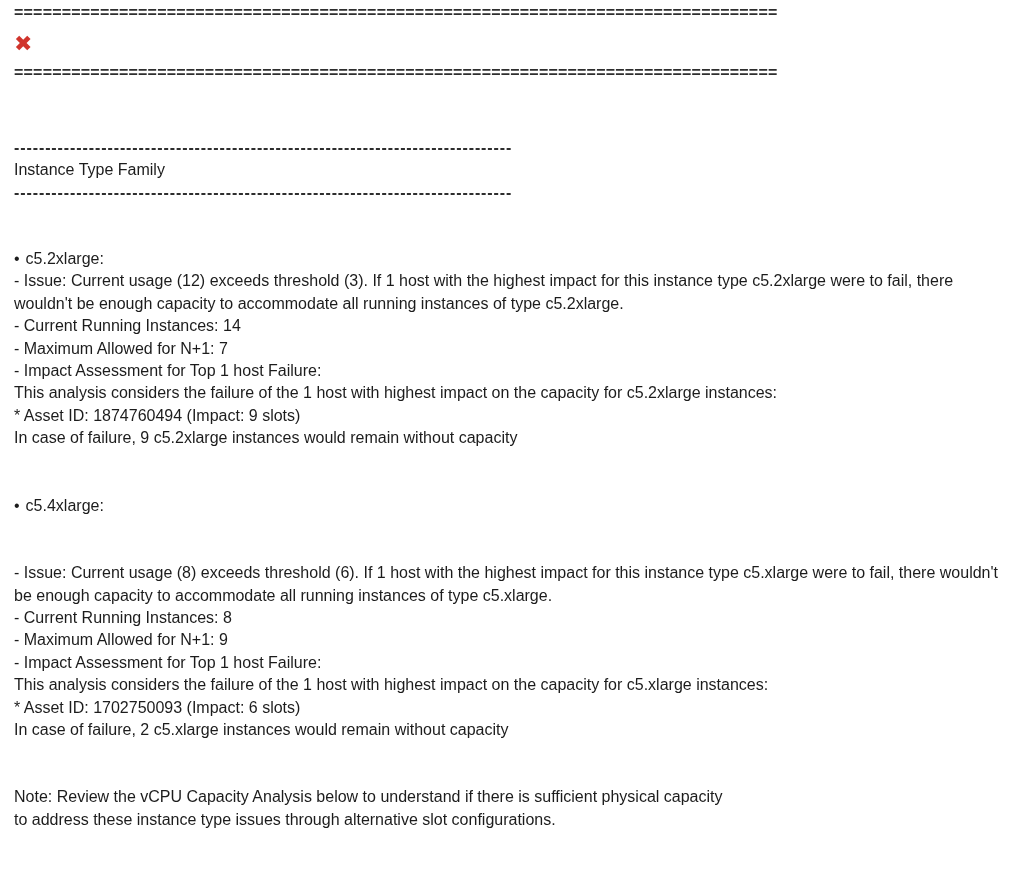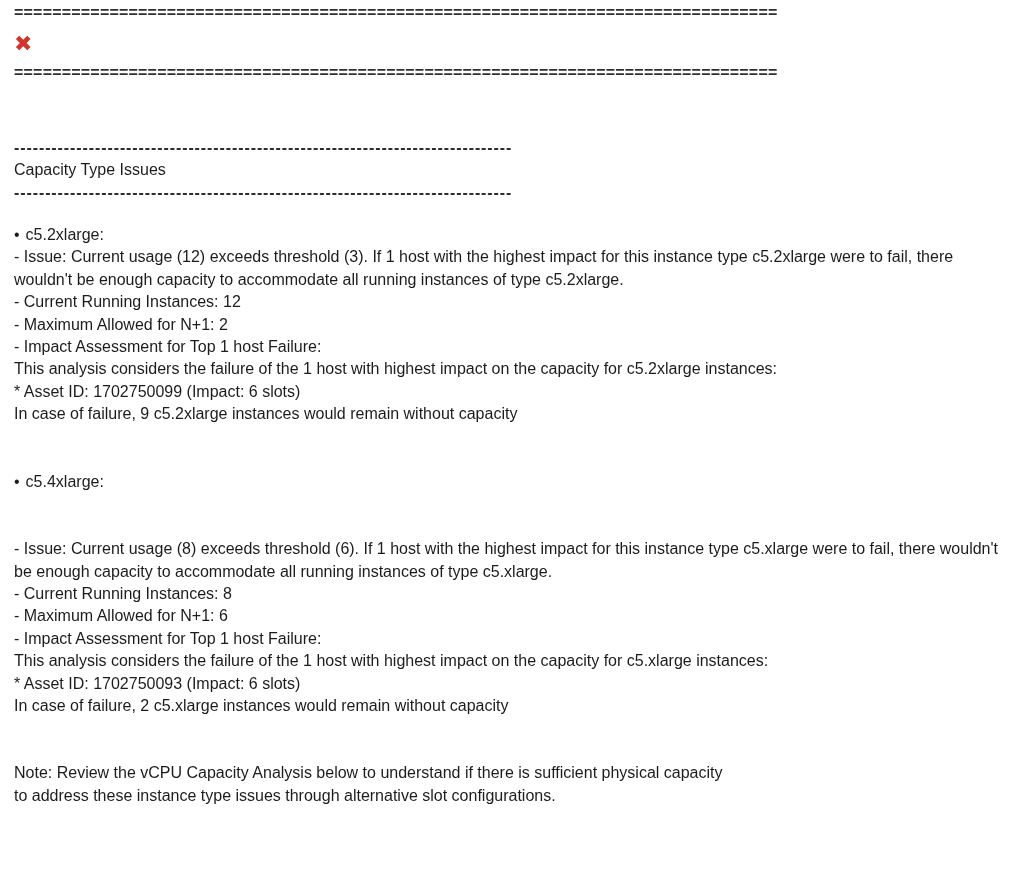--- a/index.html
+++ b/index.html
@@ -42,21 +42,21 @@
   .x-icon {
     color: var(--error-red);
     font-size: 22px;
     font-weight: 700;
     line-height: 22px;
   }
   .family-title { color: var(--text); }
 
   .section-header { margin-top: 52px; }
 
-  .issue { margin-top: 20px; }
+  .issue { margin-top: 44px; }
   .issue-2, .issue-3 { margin-top: 45px; }
 
   .line { max-width: 996px; }
 
   .bullet { margin-right: 6px; }
 
   .note { margin-top: 45px; }
 </style>
 </head>
 <body>
@@ -66,47 +66,47 @@
   <div class="sep sep-eq">================================================================================</div>
 
   <div class="family-row">
     <span class="x-icon">✖</span>
   </div>
 
   <div class="sep sep-eq">================================================================================</div>
 
   <div class="section-header">
     <div class="sep sep-dash">--------------------------------------------------------------------------------</div>
-    <div class="line">Capacity Type Issues</div>
+    <div class="line">Instance Type Family</div>
     <div class="sep sep-dash">--------------------------------------------------------------------------------</div>
   </div>
 
   <div class="issue issue-1">
     <div class="line">
       <span class="bullet">•</span><span>c5.2xlarge:</span>
     </div>
     <div class="line">- Issue: Current usage (12) exceeds threshold (3). If 1 host with the highest impact for this instance type c5.2xlarge were to fail, there wouldn't be enough capacity to accommodate all running instances of type c5.2xlarge.</div>
-    <div class="line">- Current Running Instances: 12</div>
-    <div class="line">- Maximum Allowed for N+1: 2</div>
+    <div class="line">- Current Running Instances: 14</div>
+    <div class="line">- Maximum Allowed for N+1: 7</div>
     <div class="line">- Impact Assessment for Top 1 host Failure:</div>
     <div class="line">This analysis considers the failure of the 1 host with highest impact on the capacity for c5.2xlarge instances:</div>
-    <div class="line">* Asset ID: 1702750099 (Impact: 6 slots)</div>
+    <div class="line">* Asset ID: 1874760494 (Impact: 9 slots)</div>
     <div class="line">In case of failure, 9 c5.2xlarge instances would remain without capacity</div>
   </div>
 
   <div class="issue issue-2">
     <div class="line">
       <span class="bullet">•</span><span>c5.4xlarge:</span>
     </div>
   </div>
 
   <div class="issue issue-3">
     <div class="line">- Issue: Current usage (8) exceeds threshold (6). If 1 host with the highest impact for this instance type c5.xlarge were to fail, there wouldn't be enough capacity to accommodate all running instances of type c5.xlarge.</div>
     <div class="line">- Current Running Instances: 8</div>
-    <div class="line">- Maximum Allowed for N+1: 6</div>
+    <div class="line">- Maximum Allowed for N+1: 9</div>
     <div class="line">- Impact Assessment for Top 1 host Failure:</div>
     <div class="line">This analysis considers the failure of the 1 host with highest impact on the capacity for c5.xlarge instances:</div>
     <div class="line">* Asset ID: 1702750093 (Impact: 6 slots)</div>
     <div class="line">In case of failure, 2 c5.xlarge instances would remain without capacity</div>
   </div>
 
   <div class="note">
     <div class="line">Note: Review the vCPU Capacity Analysis below to understand if there is sufficient physical capacity</div>
     <div class="line">to address these instance type issues through alternative slot configurations.</div>
   </div>

